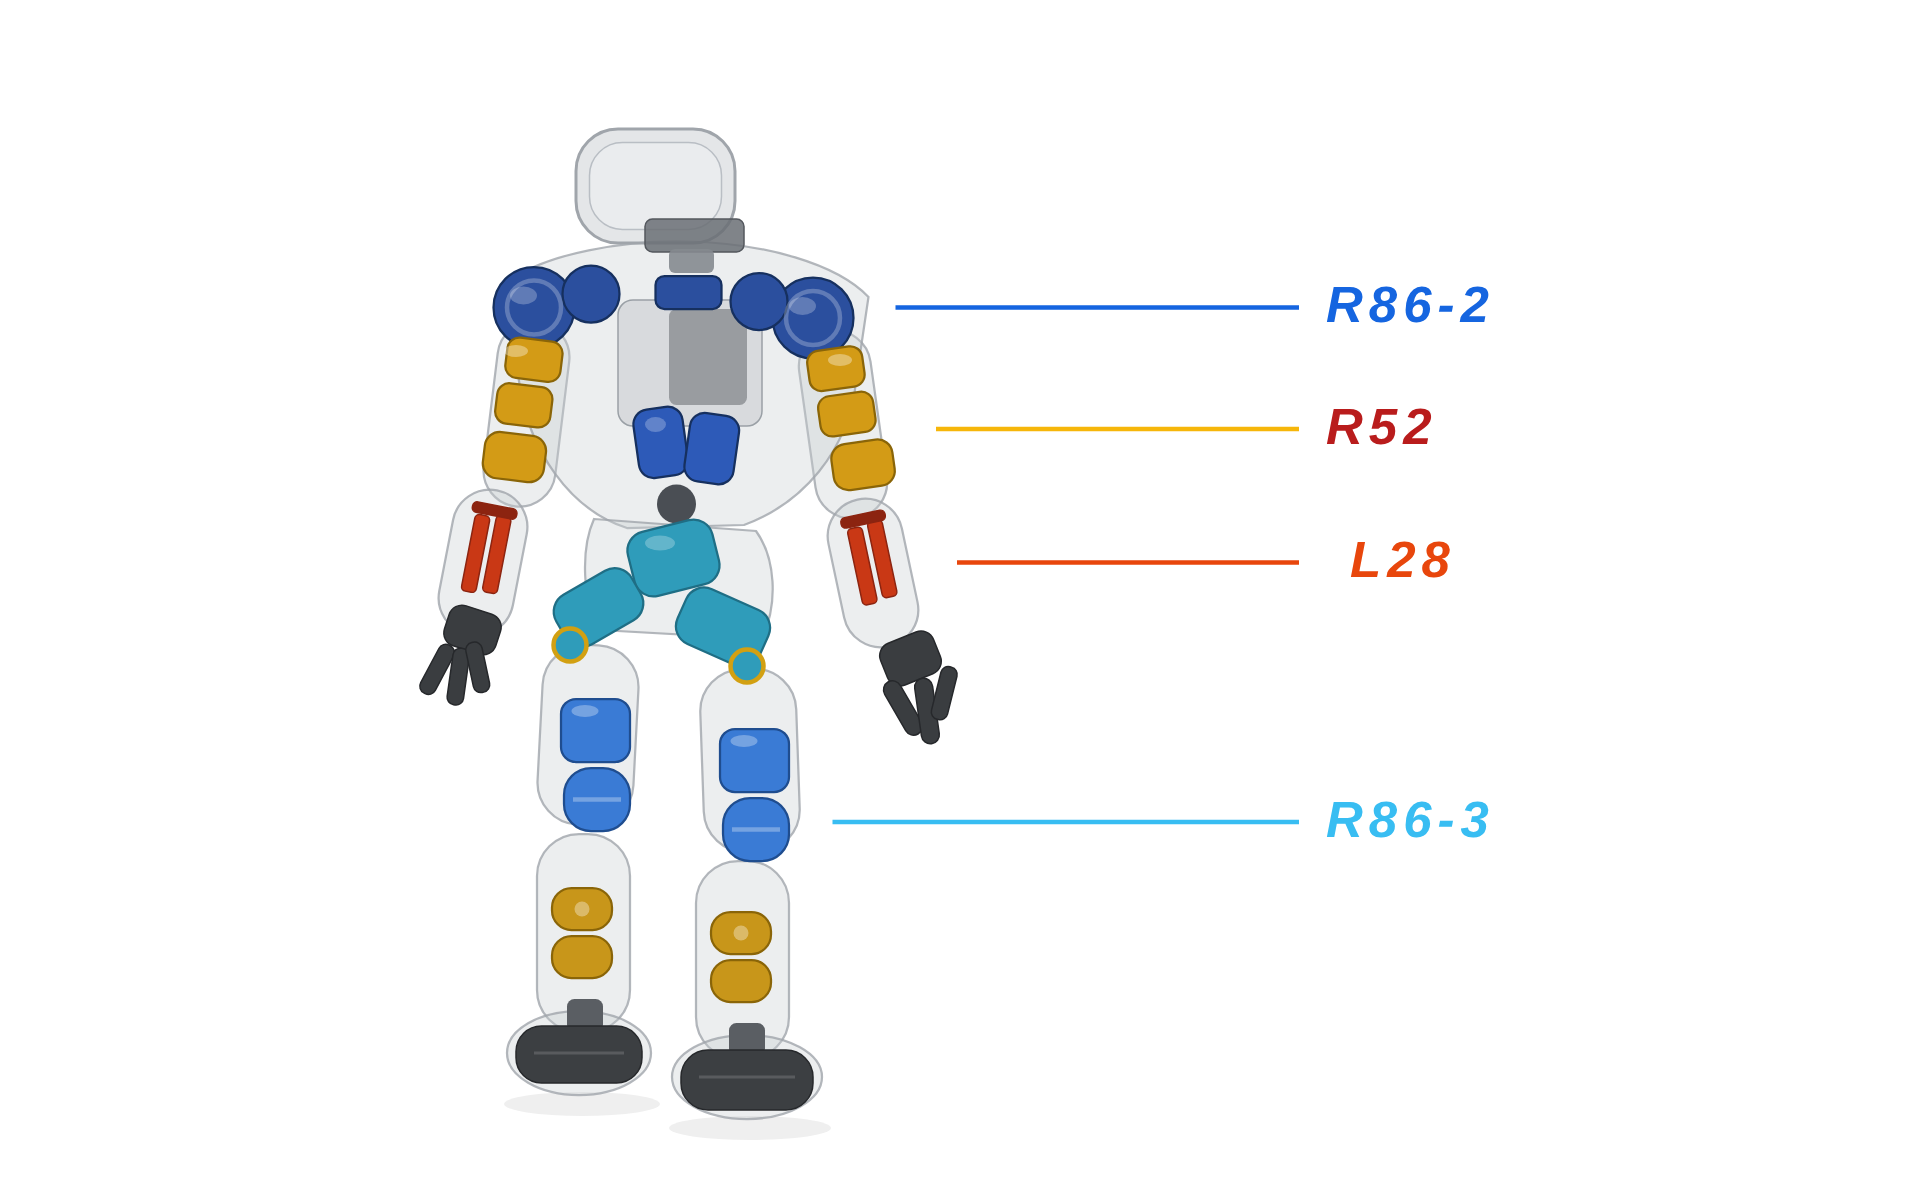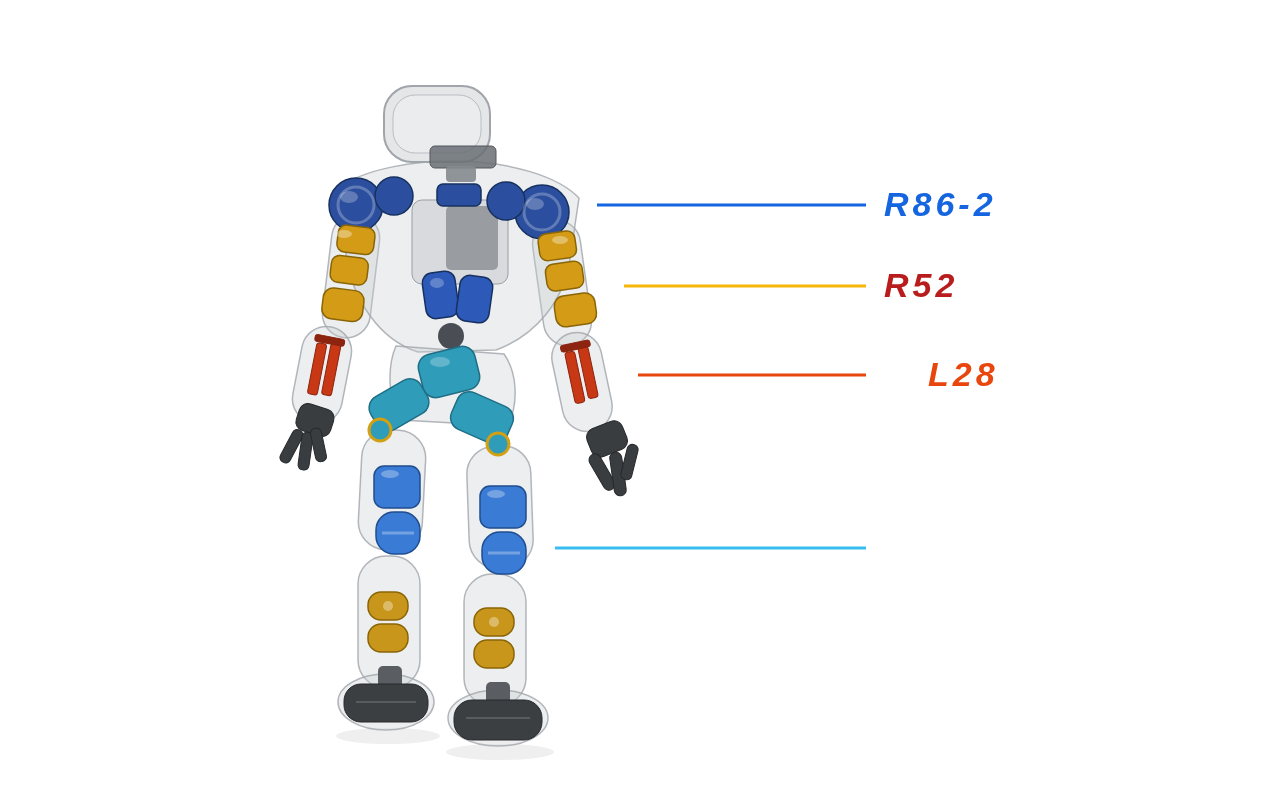--- a/index.html
+++ b/index.html
@@ -185,15 +185,16 @@
     <g stroke-width="3">
       <line x1="597" y1="205" x2="866" y2="205" style="stroke: rgb(21, 101, 224);"></line>
       <line x1="624" y1="286" x2="866" y2="286" style="stroke: rgb(246, 182, 10);"></line>
       <line x1="638" y1="375" x2="866" y2="375" style="stroke: rgb(232, 70, 12);"></line>
       <line x1="555" y1="548" x2="866" y2="548" style="stroke: rgb(56, 189, 242);"></line>
     </g>
   </svg>
 
   <div class="callout-label" style="left: 884px; top: 206px; color: rgb(21, 101, 224);">R86-2</div>
   <div class="callout-label" style="left: 884px; top: 287px; color: #b91c1c;">R52</div>
-  <div class="callout-label" style="left: 928px; top: 376px; color: rgb(232, 70, 12);">L28</div>
+  <div class="callout-label" style="left: 900px; top: 376px; color: rgb(232, 70, 12);">L28</div>
+  <div class="callout-label" style="left: 884px; top: 549px; color: rgb(56, 189, 242);">R86-3</div>
 
 </div>
 
 </body></html>

